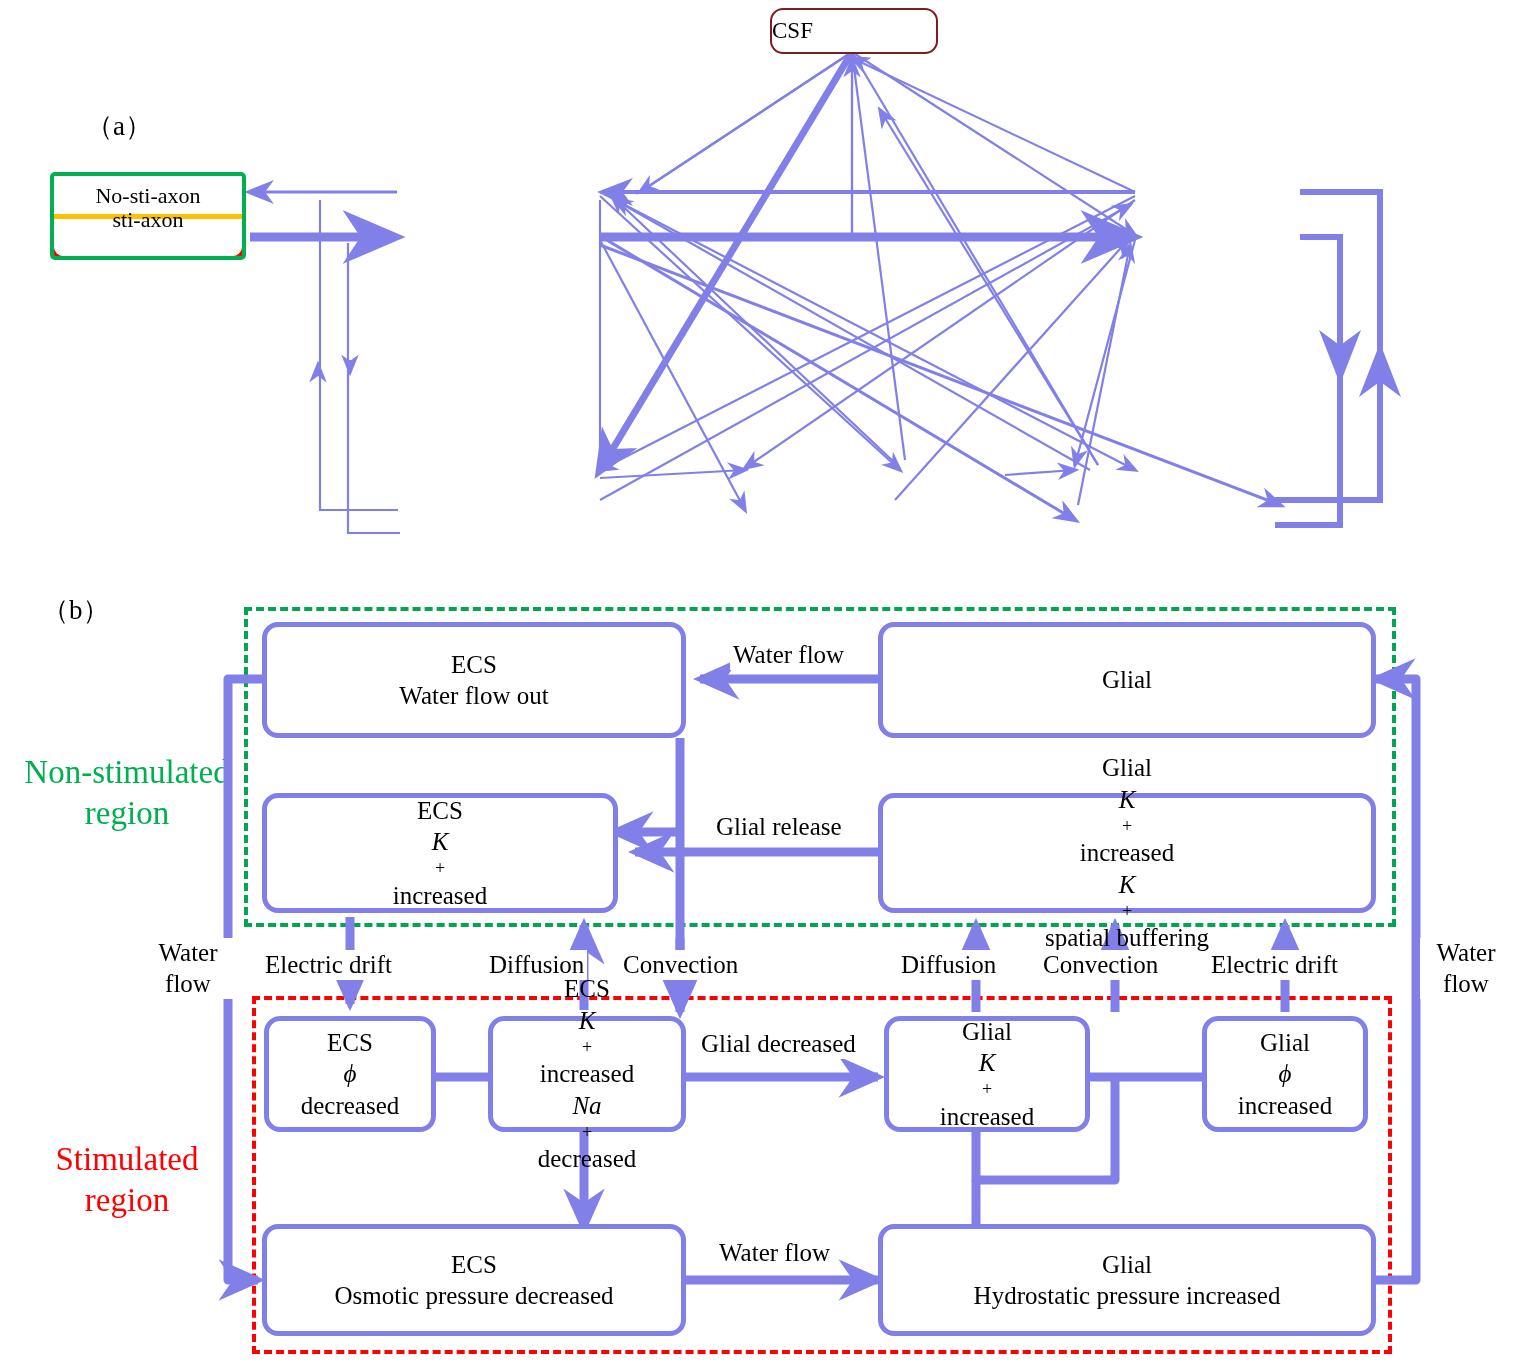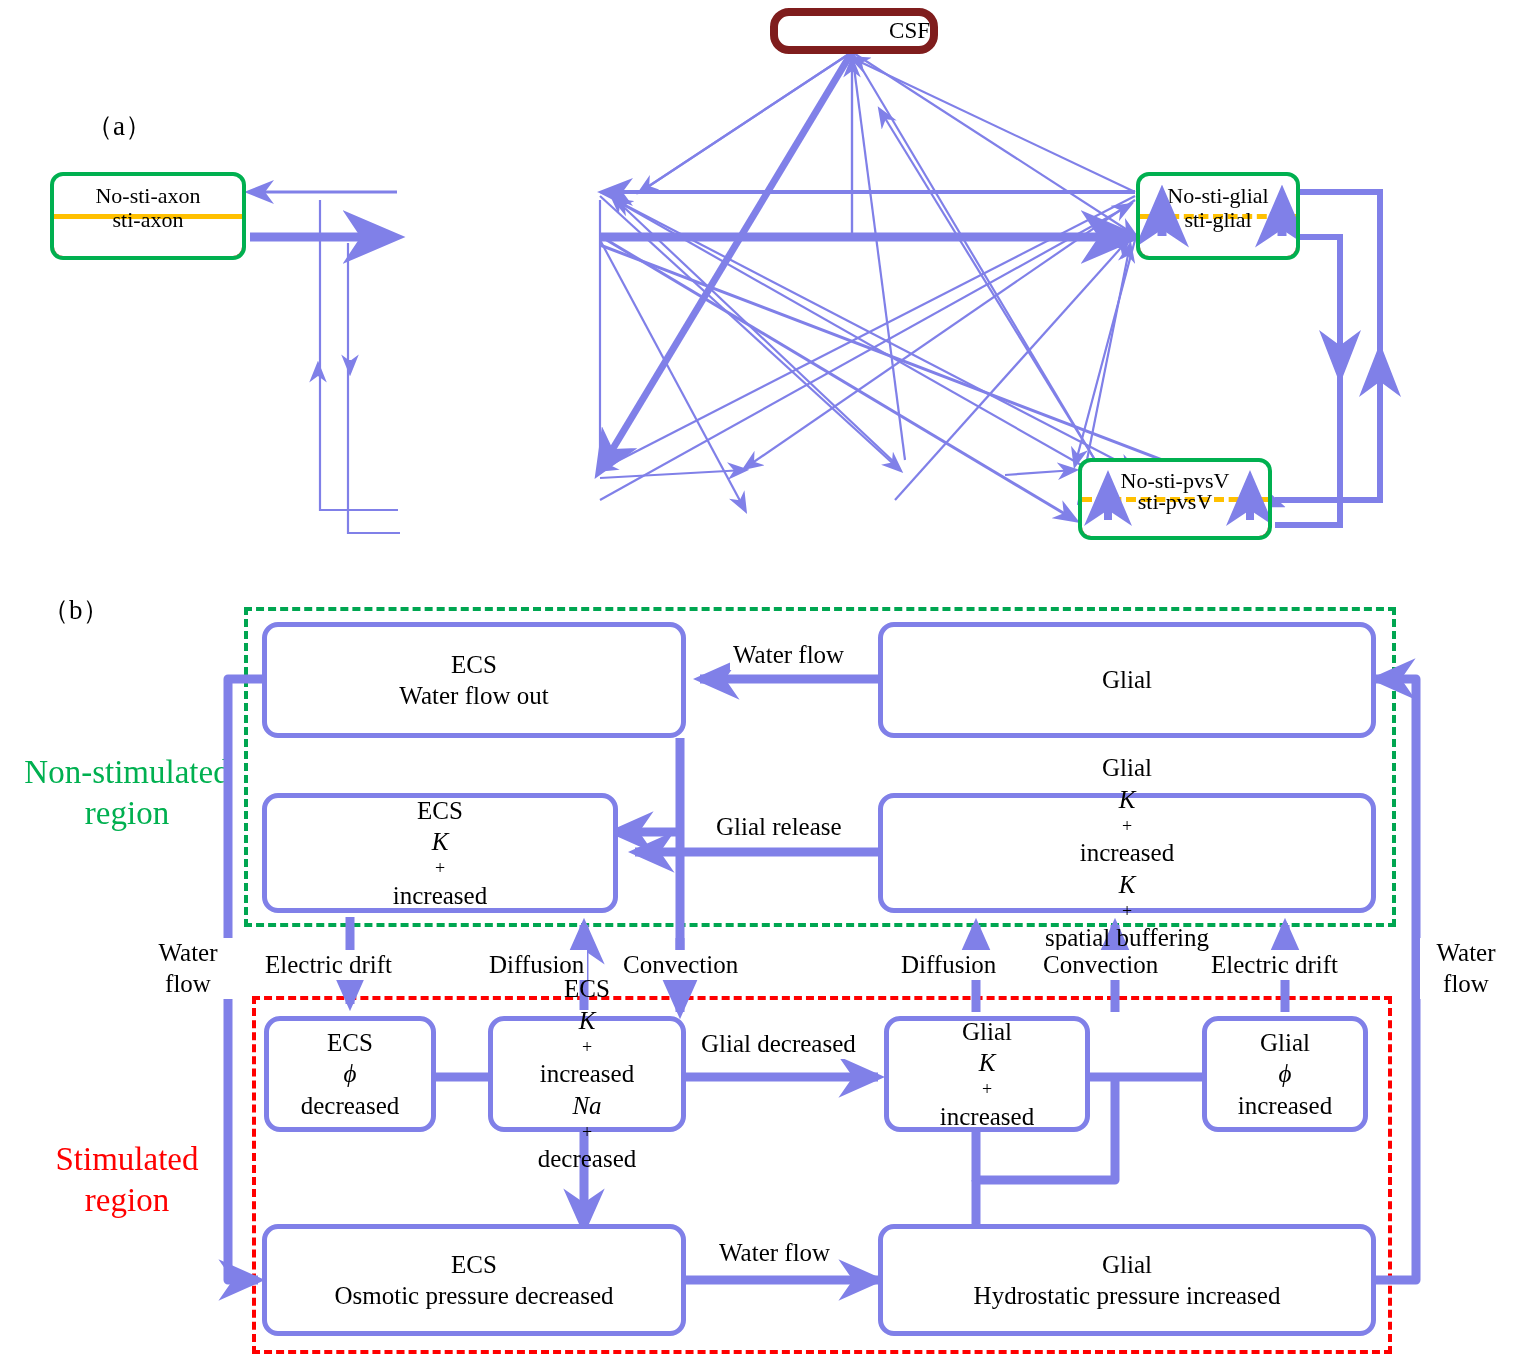--- a/index.html
+++ b/index.html
@@ -3,33 +3,33 @@
 <meta charset="utf-8">
 <style>
   html,body{margin:0;padding:0;background:#fff;}
   body{width:1514px;height:1369px;position:relative;
        font-family:"Liberation Serif","DejaVu Serif",serif;color:#000;}
   #root{position:relative;width:1514px;height:1369px;overflow:hidden;}
   svg.layer{position:absolute;left:0;top:0;width:1514px;height:1369px;pointer-events:none;}
   .panel-label{position:absolute;font-size:27px;letter-spacing:0px;}
 
   
-  .splitbox{position:absolute;box-sizing:border-box;border-radius:13px;background:#fff;
+  .splitbox{position:absolute;box-sizing:border-box;border-radius:5px;background:#fff;
             border:4px solid #00b050;overflow:hidden;}
   .splitbox .top,.splitbox .bot{position:absolute;left:0;right:0;display:flex;
             align-items:center;justify-content:center;font-size:22px;}
   .splitbox .top{top:0;height:50%;}
   .splitbox .bot{bottom:16px;height:50%;text-align:right;}
   .splitbox .redhalf{position:absolute;left:-4px;right:-4px;bottom:-4px;height:calc(50% + 4px);
             box-sizing:border-box;border:4px solid #ff0000;border-top:none;
             border-radius:0 0 13px 13px;pointer-events:none;}
   .splitbox .dash{position:absolute;left:0;right:0;top:50%;height:0;
             border-top:5px dashed #ffc000;transform:translateY(-2px);}
-  .csfbox{position:absolute;box-sizing:border-box;border-radius:19px;background:#fff;
-          border:8px solid #7f1d1d;display:flex;align-items:center;justify-content:flex-end;
+  .csfbox{position:absolute;box-sizing:border-box;border-radius:13px;background:#fff;
+          border:2px solid #7f1d1d;display:flex;align-items:center;justify-content:flex-start;
           font-size:23px;}
 
   
   .bbox{position:absolute;box-sizing:border-box;border:5px solid #8080e8;border-radius:16px;
         background:#fff;display:flex;flex-direction:column;align-items:center;
         justify-content:center;font-size:25px;line-height:1.25;text-align:center;}
   .bbox span{display:block;white-space:nowrap;}
   .region{position:absolute;box-sizing:border-box;background:transparent;}
   .region.green{border:4px dashed #00a651;}
   .region.red{border:4px dashed #ff0000;}
@@ -122,47 +122,23 @@
   </div>
 
   <div class="splitbox" style="left:50px;top:172px;width:196px;height:88px;">
     <div class="top">No-sti-axon</div>
     <div class="dash" style="border-top:5px solid #ffc000;"></div>
     <div class="redhalf"></div>
     <div class="bot">sti-axon</div>
   </div>
 
 
-  <div class="splitbox" style="left:1136px;top:172px;width:164px;height:88px;">
-    <div class="top">No-sti-glial</div>
-    <div class="dash"></div>
-    <div class="redhalf"></div>
-    <div class="bot">sti-glial</div>
-    <svg width="164" height="88" style="position:absolute;left:0;top:0;">
-      <g stroke="#8080e8" stroke-width="9" marker-end="url(#ahThick)" fill="none">
-        <line x1="22" y1="60" x2="22" y2="22"></line>
-        <line x1="142" y1="60" x2="142" y2="22"></line>
-      </g>
-    </svg>
-  </div>
-
-
-
-  <div class="splitbox" style="left:1078px;top:458px;width:194px;height:82px;">
-    <div class="top">No-sti-pvsV</div>
-    <div class="dash"></div>
-    <div class="redhalf"></div>
-    <div class="bot">sti-pvsV</div>
-    <svg width="194" height="82" style="position:absolute;left:0;top:0;">
-      <g stroke="#8080e8" stroke-width="8" marker-end="url(#ahThick)" fill="none">
-        <line x1="26" y1="58" x2="26" y2="20"></line>
-        <line x1="168" y1="58" x2="168" y2="20"></line>
-      </g>
-    </svg>
-  </div>
+
+
+
 
   <div class="panel-label" style="left:42px;top:592px;">（b）</div>
 
   <div class="region green" style="left:244px;top:607px;width:1152px;height:320px;"></div>
   <div class="region red" style="left:252px;top:996px;width:1140px;height:358px;"></div>
 
   <div class="rlabel green" style="left:22px;top:752px;width:210px;">
     <span>Non-stimulated</span>
     <span>region</span>
   </div>

